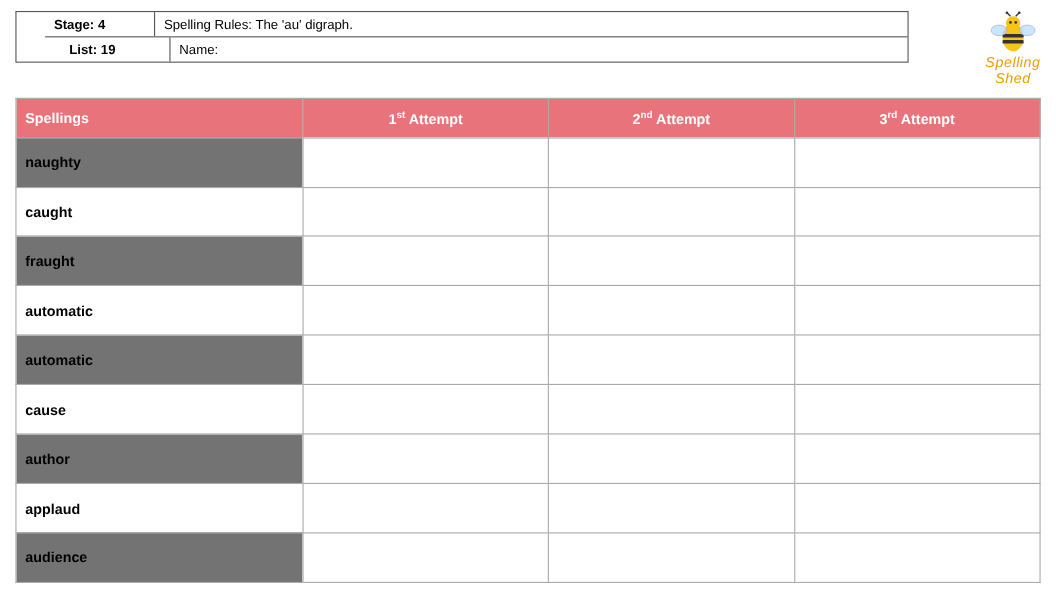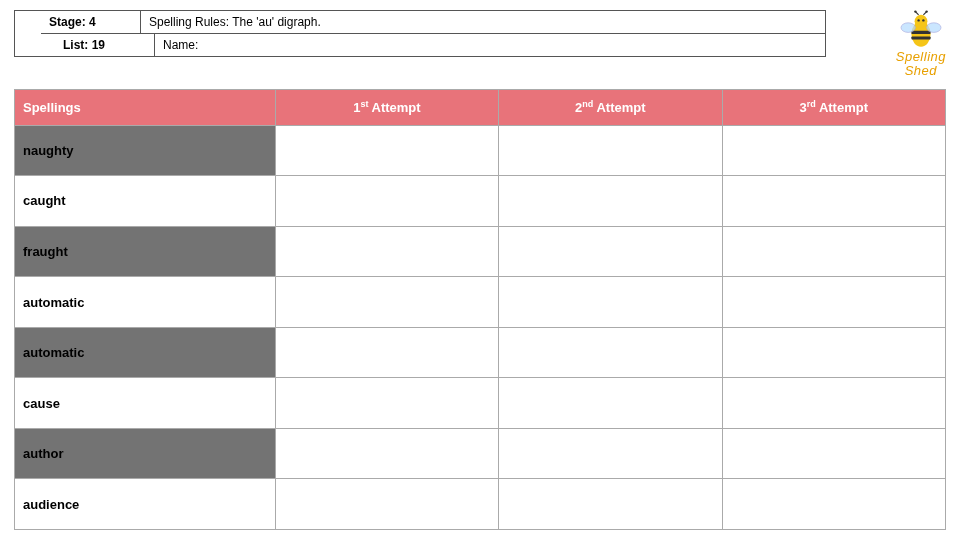--- a/index.html
+++ b/index.html
@@ -238,20 +238,26 @@
           <td></td>
           <td></td>
         </tr>
         <tr>
           <td>author</td>
           <td></td>
           <td></td>
           <td></td>
         </tr>
         <tr>
+          <td>applaud</td>
+          <td></td>
+          <td></td>
+          <td></td>
+        </tr>
+        <tr>
           <td>audience</td>
           <td></td>
           <td></td>
           <td></td>
         </tr>
       </tbody>
   </table>
 </div>
 
 </body></html>

